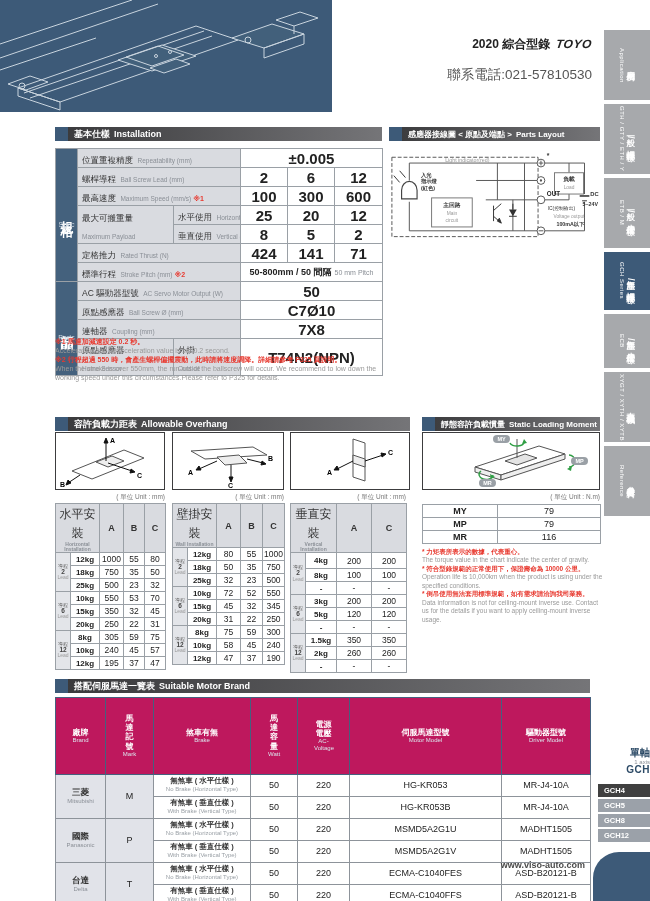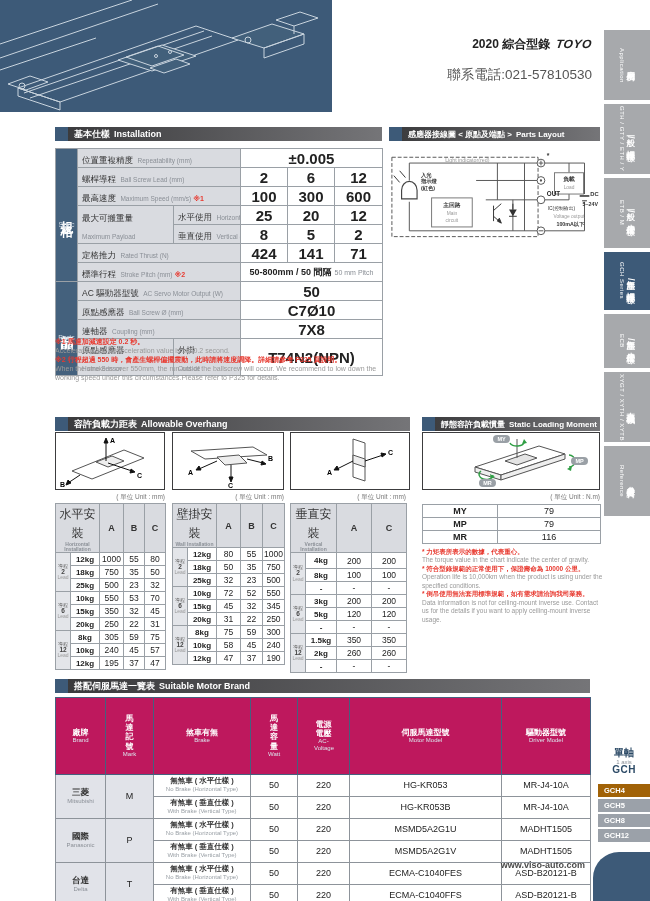--- a/index.html
+++ b/index.html
@@ -9,27 +9,27 @@
   
   .hero{left:0;top:0;width:332px;height:112px;background:#3d5a78}
   .catalog-line{left:430px;top:36px;width:162px;text-align:right;font-size:12px;color:#222;font-weight:bold}
   .logo{font-style:italic;font-weight:900;letter-spacing:.5px;margin-left:6px;transform:skewX(-8deg);display:inline-block}
   .phone{left:400px;top:66px;width:192px;text-align:right;font-size:13.5px;color:#555}
   
   .side-tab{left:604px;width:46px;background:#a7a9ac;display:flex;flex-direction:row;justify-content:center;align-items:center;gap:2px}
   .side-tab.active{background:#3d5a78}
   .side-tab .ven{writing-mode:vertical-rl;font-size:6px;color:#fff;letter-spacing:.5px;line-height:1}
   .side-tab .vzh{writing-mode:vertical-rl;font-size:8.5px;font-weight:bold;color:#fff;letter-spacing:1px;line-height:1}
-  .gch-head{left:598px;top:748px;width:52px;text-align:center;color:#2c4a66;line-height:1.05}
+  .gch-head{left:598px;top:748px;width:52px;text-align:right;color:#2c4a66;line-height:1.05}
   .gch-head .g1{font-size:10px;font-weight:bold}
   .gch-head .g2{font-size:6px;color:#8a8f96}
   .gch-head .g3{font-size:10px;font-weight:bold;letter-spacing:.5px}
   .gch-tab{left:598px;width:52px;height:13px;background:#9ba1a9;color:#fff;font-size:7.5px;font-weight:bold;
            line-height:13px;padding-left:6px;box-sizing:border-box}
-  .gch-tab.active{background:#a16207}
+  .gch-tab.active{background:#404040}
   .corner{left:593px;top:852px;width:57px;height:49px;background:#3d5a78;border-top-left-radius:26px}
   
   .sec-head{height:14px;background:linear-gradient(90deg,#39393b,#757578);display:flex;align-items:center;color:#fff}
   .sec-head .sq{width:13px;height:14px;background:#3d5a78;margin-right:6px;flex:none}
   .sec-head .t-zh{font-size:9px;font-weight:bold;white-space:nowrap}
   .sec-head .t-en{font-size:9px;font-weight:bold;margin-left:4px;white-space:nowrap}
   
   .zh{font-weight:normal;font-size:8.5px;color:#333}
   .en{font-size:6.5px;color:#8a8f96}
   .mark{color:#e8392f;font-size:7px;font-weight:bold;margin-left:2px}

